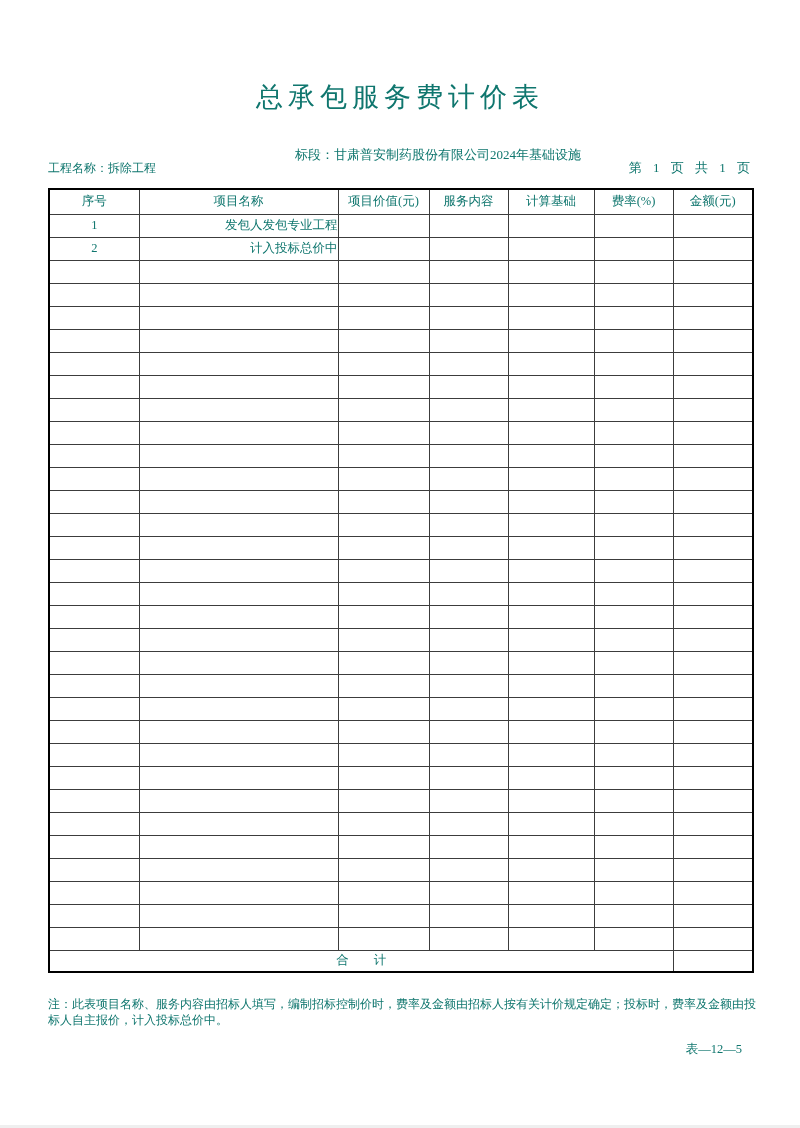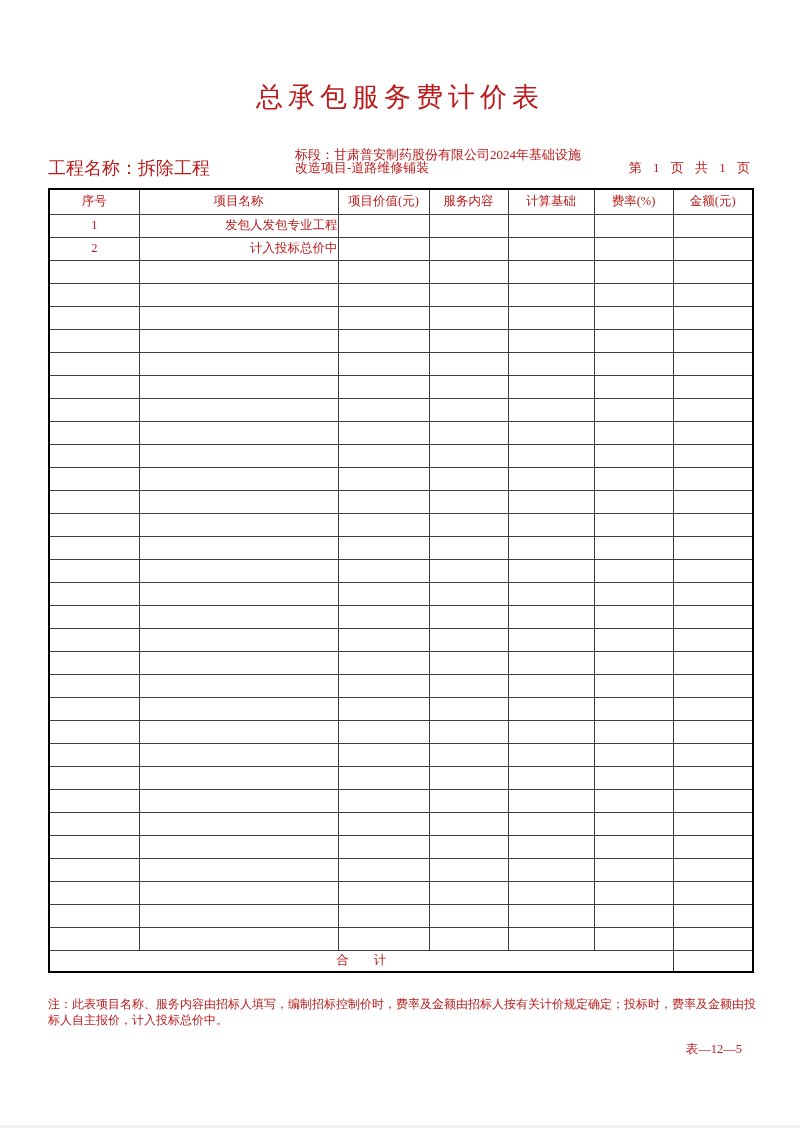--- a/index.html
+++ b/index.html
@@ -5,40 +5,40 @@
   html, body {
     margin: 0;
     padding: 0;
     background: #ffffff;
   }
   .page {
     position: relative;
     width: 800px;
     height: 1128px;
     background: #ffffff;
-    color: #b91c1c;
+    color: #0f766e;
     font-family: "Liberation Serif", "DejaVu Serif", serif;
     overflow: hidden;
   }
   .doc-title {
     position: absolute;
     top: 79px;
     left: 0;
     width: 100%;
     text-align: center;
     font-size: 27px;
     font-weight: 400;
     letter-spacing: 5px;
     white-space: nowrap;
   }
   .project-name {
     position: absolute;
     left: 48px;
     top: 161px;
-    font-size: 18px;
+    font-size: 12px;
     line-height: 14px;
     white-space: nowrap;
     text-align: center;
   }
   .section-label {
     position: absolute;
     left: 295px;
     top: 148px;
     font-size: 13px;
     line-height: 13px;
@@ -111,21 +111,20 @@
 <body>
 
 <div class="page">
 
   <div class="doc-title">总承包服务费计价表</div>
 
   <div class="project-name">工程名称：拆除工程</div>
 
   <div class="section-label">
     <div>标段：甘肃普安制药股份有限公司2024年基础设施</div>
-    <div>改造项目-道路维修铺装</div>
   </div>
 
   <div class="page-indicator">第 1 页 共 1 页</div>
 
   <table class="fee-table">
     <colgroup>
       <col style="width:90px">
       <col style="width:199px">
       <col style="width:91px">
       <col style="width:79px">

